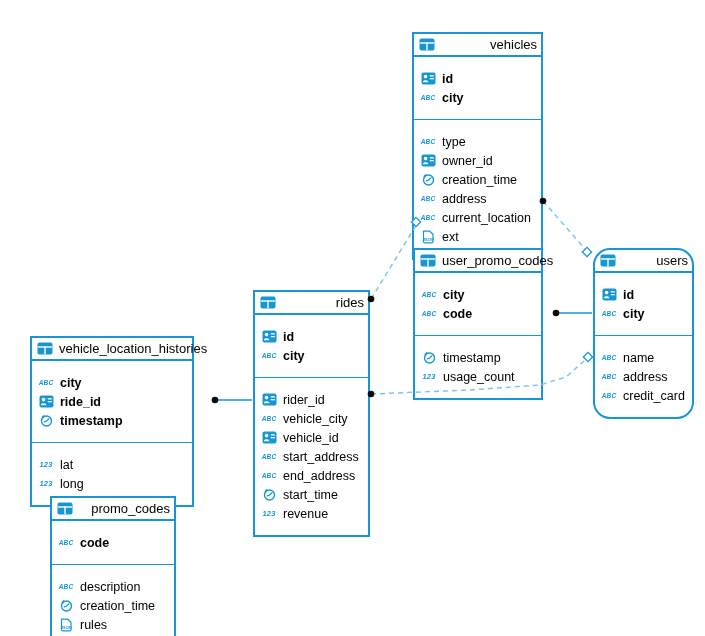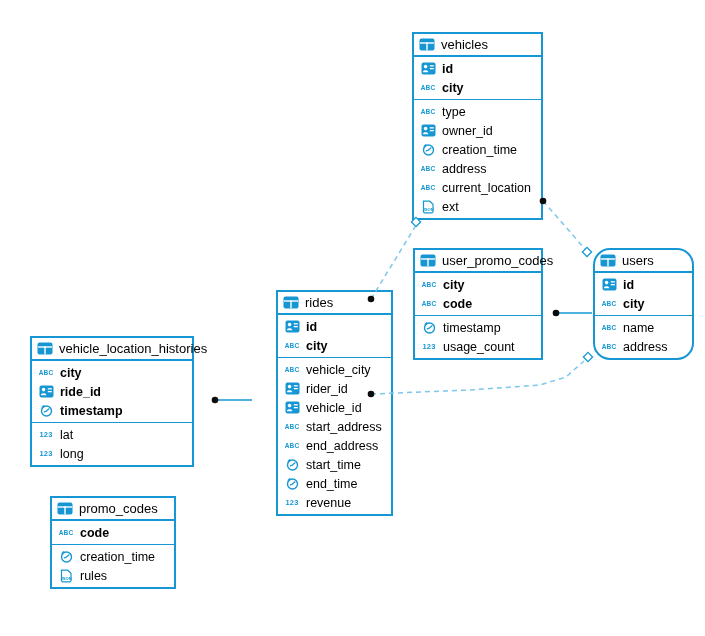--- a/index.html
+++ b/index.html
@@ -5,32 +5,32 @@
   html,body{margin:0;padding:0;background:#fff;}
   .canvas{
     position:relative;width:705px;height:636px;background:#ffffff;overflow:hidden;
     font-family:"Liberation Sans",sans-serif;
   }
   .er-table{
     position:absolute;background:#fff;border:2px solid var(--accent);
     box-sizing:border-box;z-index:2;
   }
   .er-header{
-    display:flex;align-items:center;justify-content:flex-start;gap:5px;
+    display:flex;align-items:center;justify-content:space-between;gap:5px;
     height:21px;border-bottom:2px solid var(--accent);
     font-size:13px;color:#000;white-space:nowrap;padding:0 4px;
   }
-  .er-section{padding:2px 0;}
+  .er-section{padding:12px 0;}
   .er-section.pk{border-bottom:1.5px solid var(--accent);}
   .er-row{
     display:flex;align-items:center;height:19px;padding:0 5px;gap:5px;
     font-size:12.5px;color:#000;white-space:nowrap;
   }
   .er-section.pk .col-label{font-weight:bold;}
-  .icon-box{width:18px;min-width:18px;display:flex;align-items:center;justify-content:center;}
+  .icon-box{width:18px;min-width:18px;display:flex;align-items:center;justify-content:center;font-style:italic;}
   .abc-glyph{font-size:6.5px;font-weight:700;color:var(--accent);letter-spacing:0.2px;}
   .num-glyph{font-size:7.5px;font-weight:700;color:var(--accent);letter-spacing:0.2px;}
   svg.rel{position:absolute;left:0;top:0;z-index:5;pointer-events:none;}
   .rel-solid{stroke:var(--accent);stroke-width:1.5;fill:none;}
   .rel-dashed{stroke:var(--dash);stroke-width:1.5;fill:none;stroke-dasharray:5 4;stroke-linejoin:round;}
   .card-dot{fill:#0b0b0b;}
   .card-diamond{fill:#ffffff;stroke:var(--accent);stroke-width:1.3;}
 </style>
 </head>
 <body>
@@ -215,23 +215,29 @@
             <span class="abc-glyph">ABC</span>
           </span>
           <span class="col-label">name</span>
         </div>
         <div class="er-row">
           <span class="icon-box">
             <span class="abc-glyph">ABC</span>
           </span>
           <span class="col-label">address</span>
         </div>
-      </div>
-    </div>
-    <div class="er-table" style="left: 253px; top: 290px; width: 117px; margin-left: 23px;">
+        <div class="er-row">
+          <span class="icon-box">
+            <span class="abc-glyph">ABC</span>
+          </span>
+          <span class="col-label">credit_card</span>
+        </div>
+      </div>
+    </div>
+    <div class="er-table" style="left: 253px; top: 290px; width: 117px;">
       <div class="er-header">
         <span class="icon-box">
           <svg width="16" height="13" viewBox="0 0 16 13">
             <rect x="0.5" y="0.5" width="15" height="12" rx="2" fill="#1697d4"></rect>
             <rect x="1" y="4.3" width="14" height="1.4" fill="#fff"></rect>
             <rect x="7.3" y="4.3" width="1.4" height="8" fill="#fff"></rect>
           </svg>
         </span>
         <span>rides</span>
       </div>
@@ -251,35 +257,35 @@
         <div class="er-row">
           <span class="icon-box">
             <span class="abc-glyph">ABC</span>
           </span>
           <span class="col-label">city</span>
         </div>
       </div>
       <div class="er-section">
         <div class="er-row">
           <span class="icon-box">
+            <svg width="15" height="13" viewBox="0 0 15 13">
+              <rect x="0.5" y="0.5" width="14" height="12" rx="2" fill="#1697d4"></rect>
+              <circle cx="4.6" cy="4.6" r="1.8" fill="#fff"></circle>
+              <path d="M1.9 10.2 C1.9 7.7 7.3 7.7 7.3 10.2 Z" fill="#fff"></path>
+              <rect x="8.8" y="3.2" width="4" height="1.3" fill="#fff"></rect>
+              <rect x="8.8" y="6" width="4" height="1.3" fill="#fff"></rect>
+            </svg>
+          </span>
+          <span class="col-label">rider_id</span>
+        </div>
+        <div class="er-row">
+          <span class="icon-box">
             <span class="abc-glyph">ABC</span>
           </span>
           <span class="col-label">vehicle_city</span>
-        </div>
-        <div class="er-row">
-          <span class="icon-box">
-            <svg width="15" height="13" viewBox="0 0 15 13">
-              <rect x="0.5" y="0.5" width="14" height="12" rx="2" fill="#1697d4"></rect>
-              <circle cx="4.6" cy="4.6" r="1.8" fill="#fff"></circle>
-              <path d="M1.9 10.2 C1.9 7.7 7.3 7.7 7.3 10.2 Z" fill="#fff"></path>
-              <rect x="8.8" y="3.2" width="4" height="1.3" fill="#fff"></rect>
-              <rect x="8.8" y="6" width="4" height="1.3" fill="#fff"></rect>
-            </svg>
-          </span>
-          <span class="col-label">rider_id</span>
         </div>
         <div class="er-row">
           <span class="icon-box">
             <svg width="15" height="13" viewBox="0 0 15 13">
               <rect x="0.5" y="0.5" width="14" height="12" rx="2" fill="#1697d4"></rect>
               <circle cx="4.6" cy="4.6" r="1.8" fill="#fff"></circle>
               <path d="M1.9 10.2 C1.9 7.7 7.3 7.7 7.3 10.2 Z" fill="#fff"></path>
               <rect x="8.8" y="3.2" width="4" height="1.3" fill="#fff"></rect>
               <rect x="8.8" y="6" width="4" height="1.3" fill="#fff"></rect>
             </svg>
@@ -303,120 +309,116 @@
             <svg width="13" height="13" viewBox="0 0 13 13">
               <circle cx="6.5" cy="7" r="5" fill="none" stroke="#1697d4" stroke-width="1.4"></circle>
               <path d="M6.5 7 L9 4.8 M6.5 7 L4.3 7.9" fill="none" stroke="#1697d4" stroke-width="1.2" stroke-linecap="round"></path>
               <path d="M2.2 3.2 L3.8 1.8" stroke="#1697d4" stroke-width="1.3" stroke-linecap="round"></path>
             </svg>
           </span>
           <span class="col-label">start_time</span>
         </div>
         <div class="er-row">
           <span class="icon-box">
+            <span class="num-glyph">123</span>
+          </span>
+          <span class="col-label">revenue</span>
+        </div>
+      </div>
+    </div>
+    <div class="er-table" style="left: 30px; top: 336px; width: 164px;">
+      <div class="er-header">
+        <span class="icon-box">
+          <svg width="16" height="13" viewBox="0 0 16 13">
+            <rect x="0.5" y="0.5" width="15" height="12" rx="2" fill="#1697d4"></rect>
+            <rect x="1" y="4.3" width="14" height="1.4" fill="#fff"></rect>
+            <rect x="7.3" y="4.3" width="1.4" height="8" fill="#fff"></rect>
+          </svg>
+        </span>
+        <span>vehicle_location_histories</span>
+      </div>
+      <div class="er-section pk">
+        <div class="er-row">
+          <span class="icon-box">
+            <span class="abc-glyph">ABC</span>
+          </span>
+          <span class="col-label">city</span>
+        </div>
+        <div class="er-row">
+          <span class="icon-box">
+            <svg width="15" height="13" viewBox="0 0 15 13">
+              <rect x="0.5" y="0.5" width="14" height="12" rx="2" fill="#1697d4"></rect>
+              <circle cx="4.6" cy="4.6" r="1.8" fill="#fff"></circle>
+              <path d="M1.9 10.2 C1.9 7.7 7.3 7.7 7.3 10.2 Z" fill="#fff"></path>
+              <rect x="8.8" y="3.2" width="4" height="1.3" fill="#fff"></rect>
+              <rect x="8.8" y="6" width="4" height="1.3" fill="#fff"></rect>
+            </svg>
+          </span>
+          <span class="col-label">ride_id</span>
+        </div>
+        <div class="er-row">
+          <span class="icon-box">
             <svg width="13" height="13" viewBox="0 0 13 13">
               <circle cx="6.5" cy="7" r="5" fill="none" stroke="#1697d4" stroke-width="1.4"></circle>
               <path d="M6.5 7 L9 4.8 M6.5 7 L4.3 7.9" fill="none" stroke="#1697d4" stroke-width="1.2" stroke-linecap="round"></path>
               <path d="M2.2 3.2 L3.8 1.8" stroke="#1697d4" stroke-width="1.3" stroke-linecap="round"></path>
             </svg>
           </span>
-          <span class="col-label">end_time</span>
-        </div>
+          <span class="col-label">timestamp</span>
+        </div>
+      </div>
+      <div class="er-section">
         <div class="er-row">
           <span class="icon-box">
             <span class="num-glyph">123</span>
           </span>
-          <span class="col-label">revenue</span>
-        </div>
-      </div>
-    </div>
-    <div class="er-table" style="left: 30px; top: 336px; width: 164px;">
-      <div class="er-header">
-        <span class="icon-box">
-          <svg width="16" height="13" viewBox="0 0 16 13">
-            <rect x="0.5" y="0.5" width="15" height="12" rx="2" fill="#1697d4"></rect>
-            <rect x="1" y="4.3" width="14" height="1.4" fill="#fff"></rect>
-            <rect x="7.3" y="4.3" width="1.4" height="8" fill="#fff"></rect>
-          </svg>
-        </span>
-        <span>vehicle_location_histories</span>
-      </div>
-      <div class="er-section pk">
-        <div class="er-row">
-          <span class="icon-box">
-            <span class="abc-glyph">ABC</span>
-          </span>
-          <span class="col-label">city</span>
-        </div>
-        <div class="er-row">
-          <span class="icon-box">
-            <svg width="15" height="13" viewBox="0 0 15 13">
-              <rect x="0.5" y="0.5" width="14" height="12" rx="2" fill="#1697d4"></rect>
-              <circle cx="4.6" cy="4.6" r="1.8" fill="#fff"></circle>
-              <path d="M1.9 10.2 C1.9 7.7 7.3 7.7 7.3 10.2 Z" fill="#fff"></path>
-              <rect x="8.8" y="3.2" width="4" height="1.3" fill="#fff"></rect>
-              <rect x="8.8" y="6" width="4" height="1.3" fill="#fff"></rect>
-            </svg>
-          </span>
-          <span class="col-label">ride_id</span>
+          <span class="col-label">lat</span>
+        </div>
+        <div class="er-row">
+          <span class="icon-box">
+            <span class="num-glyph">123</span>
+          </span>
+          <span class="col-label">long</span>
+        </div>
+      </div>
+    </div>
+    <div class="er-table" style="left: 32px; top: 496px; width: 126px; margin-left: 18px;">
+      <div class="er-header">
+        <span class="icon-box">
+          <svg width="16" height="13" viewBox="0 0 16 13">
+            <rect x="0.5" y="0.5" width="15" height="12" rx="2" fill="#1697d4"></rect>
+            <rect x="1" y="4.3" width="14" height="1.4" fill="#fff"></rect>
+            <rect x="7.3" y="4.3" width="1.4" height="8" fill="#fff"></rect>
+          </svg>
+        </span>
+        <span>promo_codes</span>
+      </div>
+      <div class="er-section pk">
+        <div class="er-row">
+          <span class="icon-box">
+            <span class="abc-glyph">ABC</span>
+          </span>
+          <span class="col-label">code</span>
+        </div>
+      </div>
+      <div class="er-section">
+        <div class="er-row">
+          <span class="icon-box">
+            <span class="abc-glyph">ABC</span>
+          </span>
+          <span class="col-label">description</span>
         </div>
         <div class="er-row">
           <span class="icon-box">
             <svg width="13" height="13" viewBox="0 0 13 13">
               <circle cx="6.5" cy="7" r="5" fill="none" stroke="#1697d4" stroke-width="1.4"></circle>
               <path d="M6.5 7 L9 4.8 M6.5 7 L4.3 7.9" fill="none" stroke="#1697d4" stroke-width="1.2" stroke-linecap="round"></path>
               <path d="M2.2 3.2 L3.8 1.8" stroke="#1697d4" stroke-width="1.3" stroke-linecap="round"></path>
             </svg>
           </span>
-          <span class="col-label">timestamp</span>
-        </div>
-      </div>
-      <div class="er-section">
-        <div class="er-row">
-          <span class="icon-box">
-            <span class="num-glyph">123</span>
-          </span>
-          <span class="col-label">lat</span>
-        </div>
-        <div class="er-row">
-          <span class="icon-box">
-            <span class="num-glyph">123</span>
-          </span>
-          <span class="col-label">long</span>
-        </div>
-      </div>
-    </div>
-    <div class="er-table" style="left: 32px; top: 496px; width: 126px; margin-left: 18px;">
-      <div class="er-header">
-        <span class="icon-box">
-          <svg width="16" height="13" viewBox="0 0 16 13">
-            <rect x="0.5" y="0.5" width="15" height="12" rx="2" fill="#1697d4"></rect>
-            <rect x="1" y="4.3" width="14" height="1.4" fill="#fff"></rect>
-            <rect x="7.3" y="4.3" width="1.4" height="8" fill="#fff"></rect>
-          </svg>
-        </span>
-        <span>promo_codes</span>
-      </div>
-      <div class="er-section pk">
-        <div class="er-row">
-          <span class="icon-box">
-            <span class="abc-glyph">ABC</span>
-          </span>
-          <span class="col-label">code</span>
-        </div>
-      </div>
-      <div class="er-section">
-        <div class="er-row">
-          <span class="icon-box">
-            <svg width="13" height="13" viewBox="0 0 13 13">
-              <circle cx="6.5" cy="7" r="5" fill="none" stroke="#1697d4" stroke-width="1.4"></circle>
-              <path d="M6.5 7 L9 4.8 M6.5 7 L4.3 7.9" fill="none" stroke="#1697d4" stroke-width="1.2" stroke-linecap="round"></path>
-              <path d="M2.2 3.2 L3.8 1.8" stroke="#1697d4" stroke-width="1.3" stroke-linecap="round"></path>
-            </svg>
-          </span>
           <span class="col-label">creation_time</span>
         </div>
         <div class="er-row">
           <span class="icon-box">
             <svg width="14" height="14" viewBox="0 0 14 14">
               <path d="M2.5 1.2 H8.8 L12 4.2 V11.6 A1.2 1.2 0 0 1 10.8 12.8 H3.7 A1.2 1.2 0 0 1 2.5 11.6 Z" fill="#fff" stroke="#1697d4" stroke-width="1.2"></path>
               <text x="7.2" y="11" font-size="4.2" font-weight="bold" fill="#1697d4" text-anchor="middle" font-family="Liberation Sans,sans-serif">JSON</text>
             </svg>
           </span>
           <span class="col-label">rules</span>

